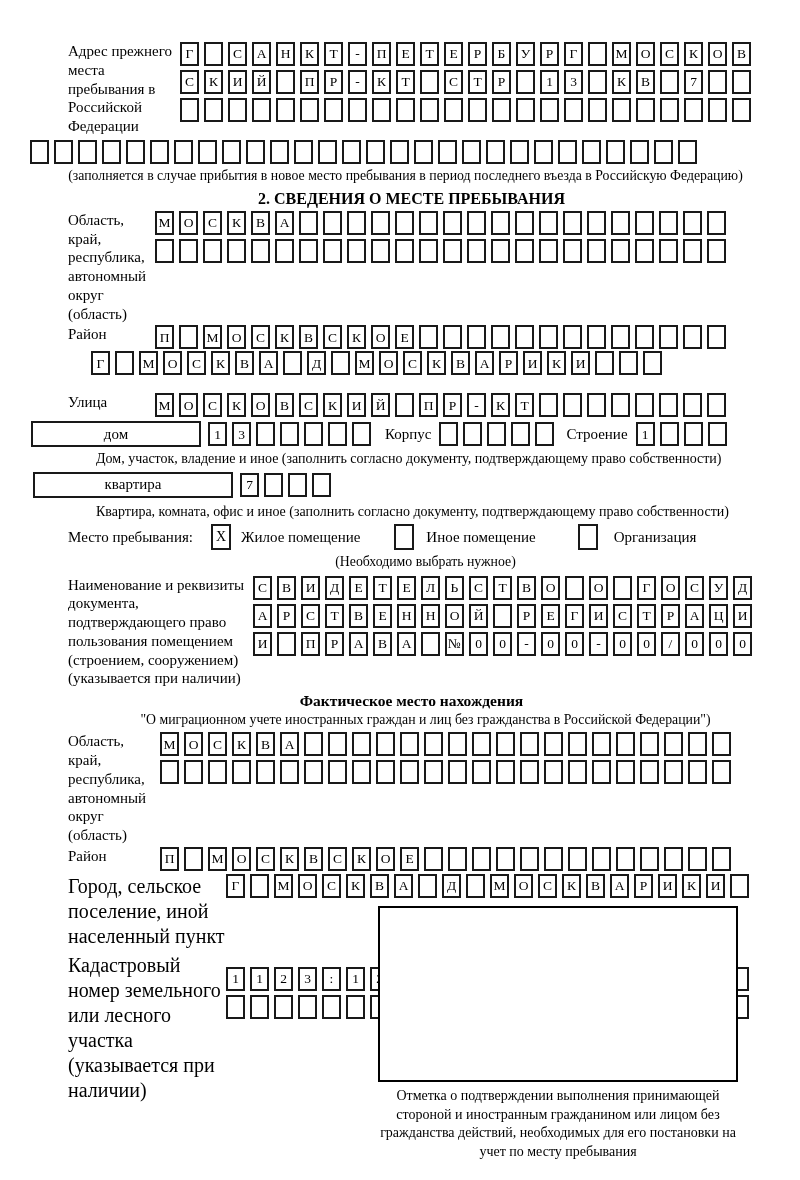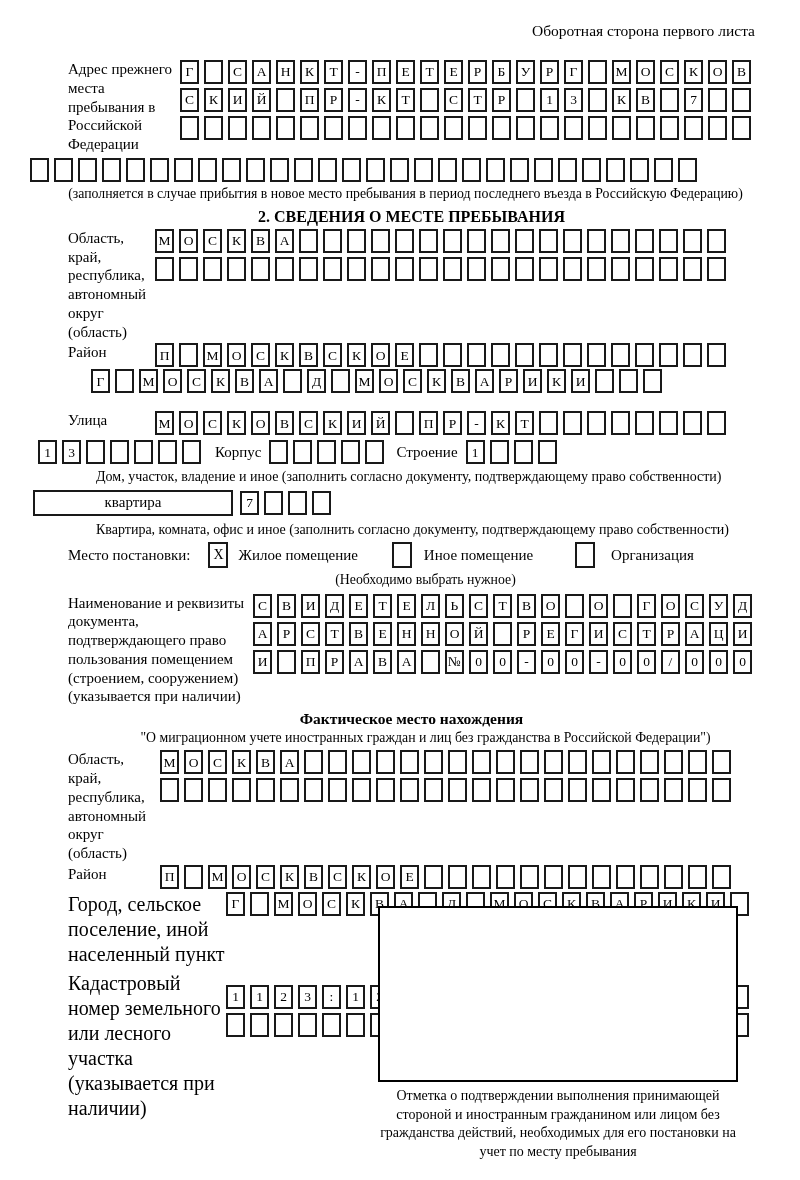--- a/index.html
+++ b/index.html
@@ -40,21 +40,20 @@
   .stay { align-items:center; margin-top:4px; }
   .stamp-wrap { position:absolute; left:369px; top:906px; width:378px; }
   .stamp-box { width:360px; height:176px; border:2px solid #000; margin:0 auto; background:#fff; }
   .stamp-caption { margin-top:5px; font-size:14px; line-height:1.33; text-align:center; }
 </style>
 </head>
 <body>
 
 <div class="page">
 
-  <div class="corner">Оборотная сторона первого листа</div>
 
   <div class="frow" style="margin-top:20px">
     <div class="flabel w112">Адрес прежнего места пребывания в Российской Федерации</div>
     <div class="rows" style="margin-left:0">
       <div class="boxrow">
           <span class="cell">Г</span>
           <span class="cell"></span>
           <span class="cell">С</span>
           <span class="cell">А</span>
           <span class="cell">Н</span>
@@ -307,20 +306,21 @@
         <span class="cell"></span>
         <span class="cell"></span>
         <span class="cell"></span>
         <span class="cell"></span>
         <span class="cell"></span>
         <span class="cell"></span>
       </div>
   </div>
 
   <div class="frow" style="margin:4px 0 0 -37px; align-items:center">
+    <div class="widebox" style="width:170px">дом</div>
     <div class="boxrow" style="margin-left:7px">
         <span class="cell">1</span>
         <span class="cell">3</span>
         <span class="cell"></span>
         <span class="cell"></span>
         <span class="cell"></span>
         <span class="cell"></span>
         <span class="cell"></span>
       </div>
     <span class="inl" style="margin:0 8px 0 14px">Корпус</span>
@@ -346,21 +346,21 @@
     <div class="boxrow" style="margin-left:7px">
         <span class="cell">7</span>
         <span class="cell"></span>
         <span class="cell"></span>
         <span class="cell"></span>
       </div>
   </div>
   <div class="note" style="font-size:14px; margin-top:5px">Квартира, комната, офис и иное (заполнить согласно документу, подтверждающему право собственности)</div>
 
   <div class="frow stay">
-    <span>Место постановки:</span>
+    <span>Место пребывания:</span>
     <span class="chk" style="margin:0 10px 0 18px">X</span>
     <span>Жилое помещение</span>
     <span class="chk" style="margin:0 12px 0 34px"></span>
     <span>Иное помещение</span>
     <span class="chk" style="margin:0 16px 0 42px"></span>
     <span>Организация</span>
   </div>
   <div class="note center">(Необходимо выбрать нужное)</div>
 
   <div class="frow" style="margin-top:5px">

